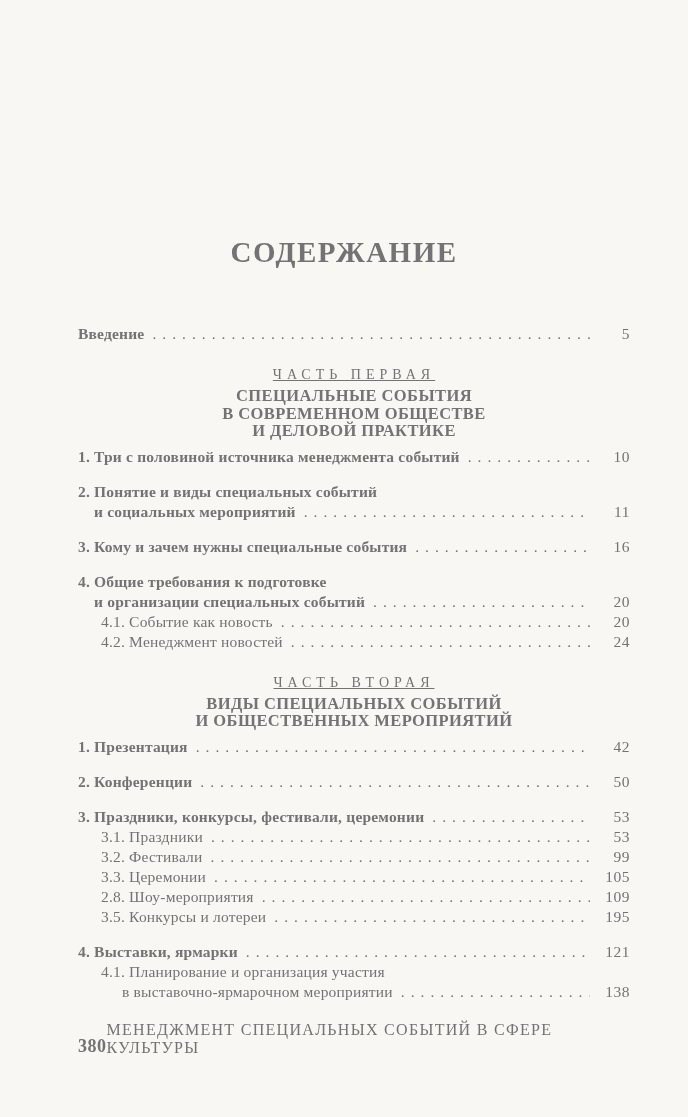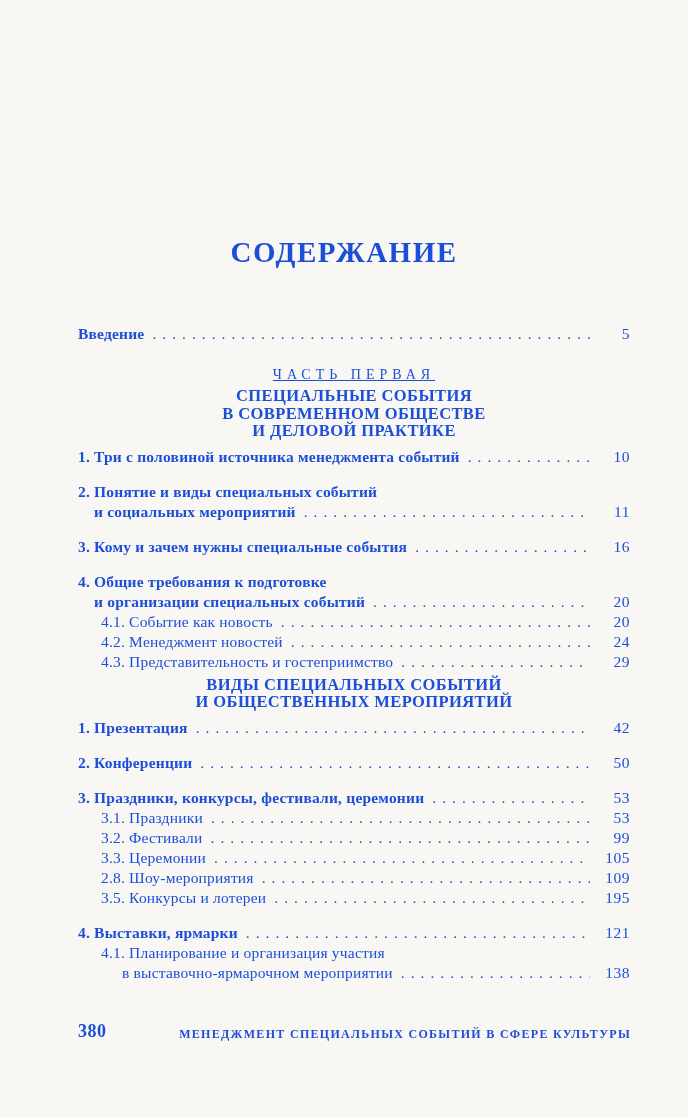--- a/index.html
+++ b/index.html
@@ -1,21 +1,21 @@
 <!DOCTYPE html>
 <html lang="ru"><head>
 <meta charset="utf-8">
 <style>
   html, body { margin: 0; padding: 0; background: #ffffff; }
   .page {
     position: relative;
     width: 688px;
     height: 1117px;
     background: #f8f7f4;
-    color: #1d4ed8;
+    color: #737373;
     font-family: "Liberation Serif", "DejaVu Serif", serif;
     overflow: hidden;
     box-sizing: border-box;
   }
   .book-title {
     margin: 0;
     padding-top: 237px;
     text-align: center;
     font-size: 29px;
     font-weight: bold;
@@ -84,23 +84,23 @@
     display: flex;
     justify-content: space-between;
     align-items: flex-end;
   }
   .folio {
     font-size: 18px;
     font-weight: bold;
     letter-spacing: 0.5px;
   }
   .running-title {
-    font-size: 12px;
+    font-size: 16px;
     letter-spacing: 1.3px;
-    font-weight: bold;
+    font-weight: normal;
   }
 </style>
 </head>
 <body>
 
 <div class="page">
   <h1 class="book-title">СОДЕРЖАНИЕ</h1>
 
   <div class="toc">
       <div class="entry bold intro">
@@ -157,27 +157,21 @@
           <span class="pagenum">20</span>
         </div>
       </div>
       <div class="entry">
         <div class="toc-line">
           <span class="toc-text" style="padding-left: 23px;">4.2. Менеджмент новостей</span>
           <span class="leader"></span>
           <span class="pagenum">24</span>
         </div>
       </div>
-      <div class="entry">
-        <div class="toc-line">
-          <span class="toc-text" style="padding-left: 23px;">4.3. Представительность и гостеприимство</span>
-          <span class="leader"></span>
-          <span class="pagenum">29</span>
-        </div>
-      </div>
+      <div class="part-kicker">ЧАСТЬ ВТОРАЯ</div>
       <div class="part-heading">
         <div>ВИДЫ СПЕЦИАЛЬНЫХ СОБЫТИЙ</div>
         <div>И ОБЩЕСТВЕННЫХ МЕРОПРИЯТИЙ</div>
       </div>
       <div class="entry bold first">
         <div class="toc-line">
           <span class="toc-text" style="padding-left: 0px;">1. Презентация</span>
           <span class="leader"></span>
           <span class="pagenum">42</span>
         </div>

